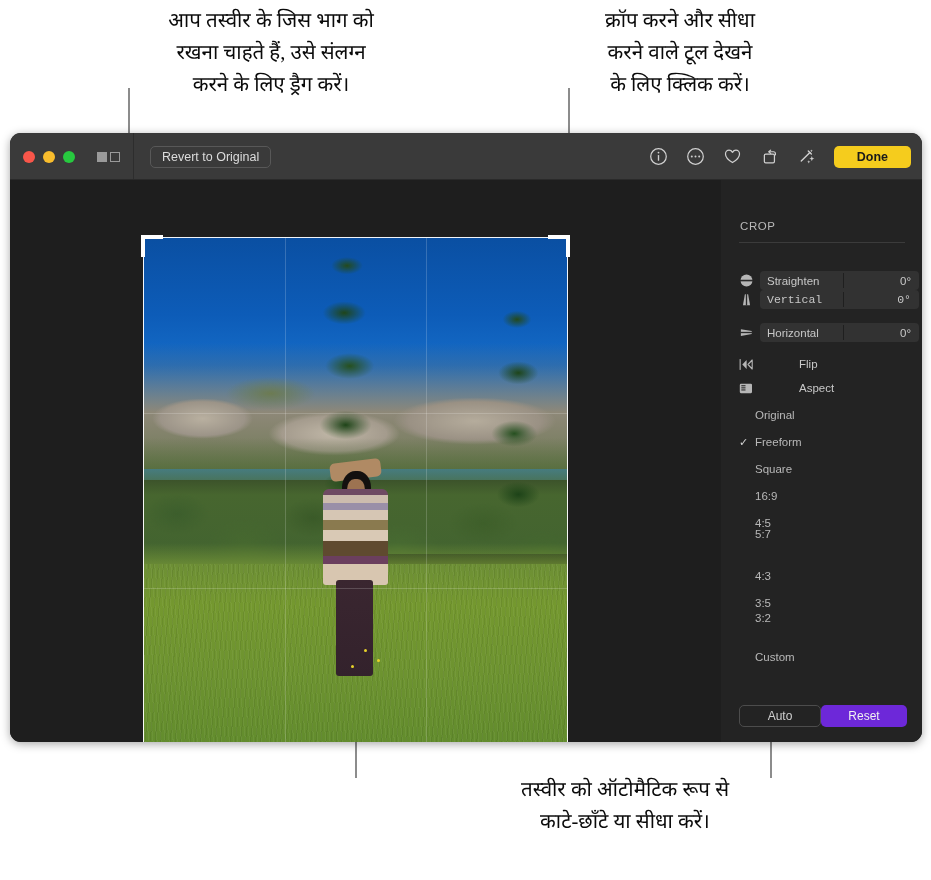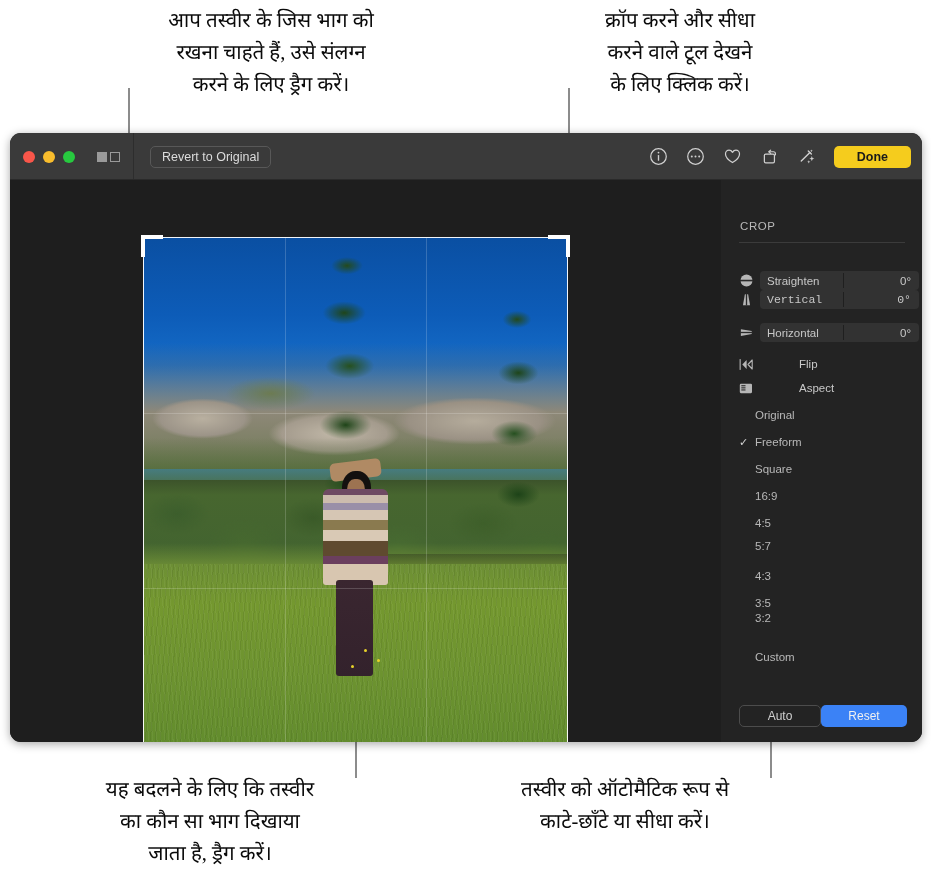--- a/index.html
+++ b/index.html
@@ -274,37 +274,34 @@
     position: absolute; height: 22px;
     display: flex; align-items: center; justify-content: center;
     border-radius: 5px; font-size: 12px;
   }
   .btn-auto {
     left: 18px; bottom: 15px; width: 82px;
     border: 1px solid #4c4c4c; background: transparent; color: #cfcfcf;
   }
   .btn-reset {
     right: 15px; bottom: 15px; width: 86px;
-    background: #3b82f6; color: #f0f0f0;
+    background: #6d28d9; color: #f0f0f0;
   }
 </style>
 </head>
 <body>
 
 <div id="root">
 
   <div class="callout c-tl">आप तस्वीर के जिस भाग को
 रखना चाहते हैं, उसे संलग्न
 करने के लिए ड्रैग करें।</div>
   <div class="callout c-tr">क्रॉप करने और सीधा
 करने वाले टूल देखने
 के लिए क्लिक करें।</div>
-  <div class="callout c-bl">यह बदलने के लिए कि तस्वीर
-का कौन सा भाग दिखाया
-जाता है, ड्रैग करें।</div>
   <div class="callout c-br">तस्वीर को ऑटोमैटिक रूप से
 काटे-छाँटे या सीधा करें।</div>
 
   <div class="leader lead-v" style="left:128px; top:88px; height:117px;"></div>
   <div class="leader lead-h" style="left:128px; top:203px; width:20px;"></div>
   <div class="leader lead-v" style="left:568px; top:88px; height:56px;"></div>
   <div class="leader lead-v" style="left:355px; top:726px; height:52px;"></div>
   <div class="leader lead-v" style="left:770px; top:726px; height:52px;"></div>
 
   <div id="window">
@@ -465,21 +462,21 @@
         <span>Square</span>
       </div>
       <div class="aspect-item" style="top:310px;">
         <span class="check"></span>
         <span>16:9</span>
       </div>
       <div class="aspect-item" style="top:337px;">
         <span class="check"></span>
         <span>4:5</span>
       </div>
-      <div class="aspect-item" style="top:360px;">
+      <div class="aspect-item" style="top:348px;">
         <span class="check"></span>
         <span>5:7</span>
       </div>
       <div class="aspect-item" style="top:390px;">
         <span class="check"></span>
         <span>4:3</span>
       </div>
       <div class="aspect-item" style="top:417px;">
         <span class="check"></span>
         <span>3:5</span>

